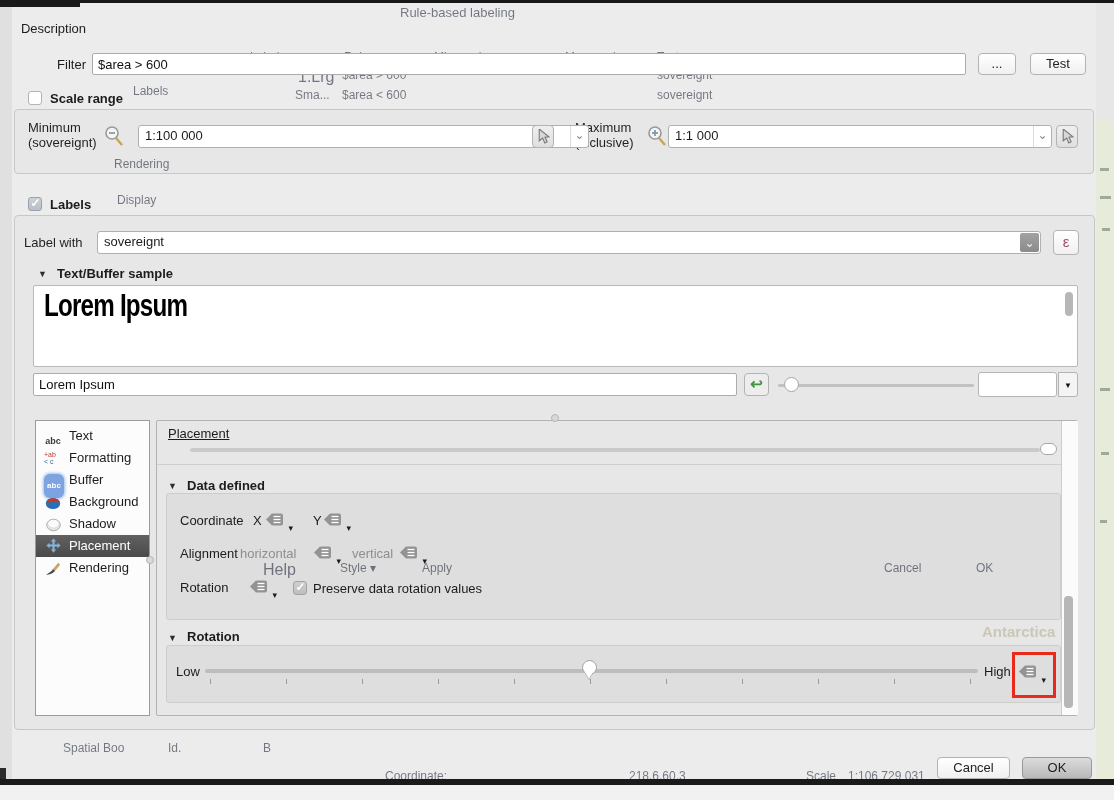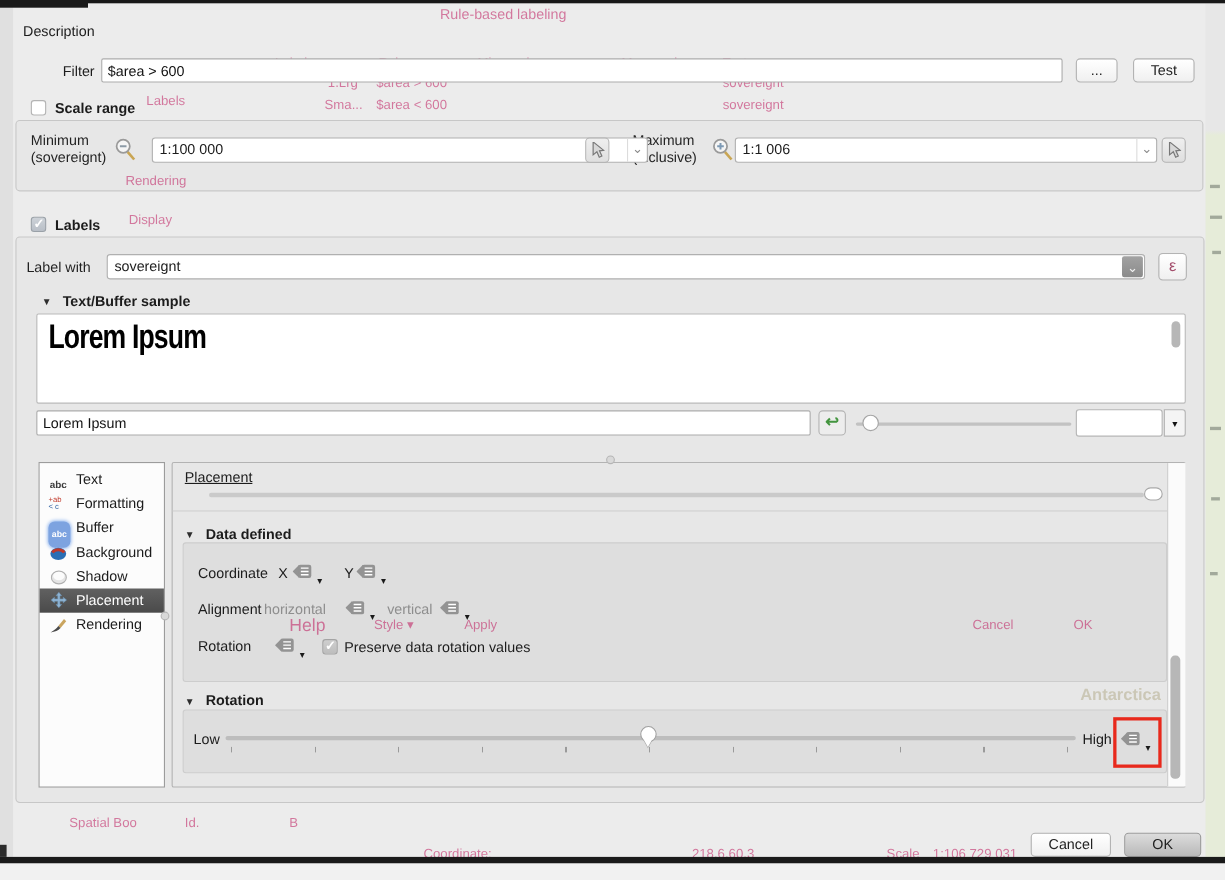--- a/index.html
+++ b/index.html
@@ -34,21 +34,21 @@
   .chev-dark{position:absolute;right:1px;top:1px;bottom:1px;width:19px;border-radius:2px;
          background:linear-gradient(#a2a2a2,#8b8b8b);color:#f4f4f4;text-align:center;
          line-height:20px;font-size:12px;}
   .ddbtn{position:absolute;width:27px;height:21px;z-index:3;cursor:pointer;}
   .ddbtn svg{position:absolute;left:0;top:2px;}
   .ddbtn .ddarrow{position:absolute;right:0px;bottom:-2px;font-size:9px;color:#1a1a1a;line-height:9px;}
   .dd-poly{fill:#939393;}
   .dd-line{stroke:#fff;stroke-width:1.3px;}
   .sec-tri{position:absolute;font-size:9px;color:#2e2e2e;z-index:3;}
   .sec-h{position:absolute;font-weight:bold;font-size:13px;color:#1c1c1c;z-index:3;white-space:nowrap;}
-  .ghost{position:absolute;white-space:nowrap;color:#be185d;opacity:.55;z-index:2;
+  .ghost{position:absolute;white-space:nowrap;color:#0f172a;opacity:.55;z-index:2;
          font-family:"Liberation Sans",sans-serif;}
   #ghost-layer{position:absolute;inset:0;pointer-events:none;z-index:2;}
   .track{position:absolute;background:#c2c2c2;border-radius:2px;z-index:3;}
   .knob{position:absolute;width:15px;height:15px;background:#fff;border:1px solid #a5a5a5;
         border-radius:50%;box-sizing:border-box;z-index:4;}
   .pknob{position:absolute;width:15px;height:15px;background:#fff;border:1px solid #a0a0a0;
         border-radius:50%;box-sizing:border-box;z-index:4;}
   .pknob::after{content:"";position:absolute;left:2.2px;top:11px;border-left:4.5px solid transparent;
         border-right:4.5px solid transparent;border-top:7px solid #fff;
         filter:drop-shadow(0 1px 0 #a0a0a0);}
@@ -95,21 +95,21 @@
     <div class="maplbl" style="left:4px;top:517px;width:7px;height:3px;"></div>
   </div>
 
   <div id="ghost-layer">
       <span class="ghost" style="left: 400px; top: 5px; font-size: 13px;">Rule-based labeling</span>
       <span class="ghost" style="left: 250px; top: 50px; font-size: 12px;">Label</span>
       <span class="ghost" style="left: 344px; top: 50px; font-size: 12px;">Rule</span>
       <span class="ghost" style="left: 434px; top: 50px; font-size: 12px;">Min. scale</span>
       <span class="ghost" style="left: 565px; top: 50px; font-size: 12px;">Max. scale</span>
       <span class="ghost" style="left: 657px; top: 50px; font-size: 12px;">Text</span>
-      <span class="ghost" style="left: 298px; top: 68px; font-size: 12px;">1.Lrg</span>
+      <span class="ghost" style="left: 298px; top: 68px; font-size: 16px;">1.Lrg</span>
       <span class="ghost" style="left: 342px; top: 68px; font-size: 12px;">$area &gt; 600</span>
       <span class="ghost" style="left: 657px; top: 68px; font-size: 12px;">sovereignt</span>
       <span class="ghost" style="left: 295px; top: 88px; font-size: 12px;">Sma...</span>
       <span class="ghost" style="left: 342px; top: 88px; font-size: 12px;">$area &lt; 600</span>
       <span class="ghost" style="left: 657px; top: 88px; font-size: 12px;">sovereignt</span>
       <span class="ghost" style="left: 133px; top: 84px; font-size: 12px;">Labels</span>
       <span class="ghost" style="left: 114px; top: 157px; font-size: 12px;">Rendering</span>
       <span class="ghost" style="left: 117px; top: 193px; font-size: 12px;">Display</span>
       <span class="ghost" style="left: 263px; top: 561px; font-size: 16px;">Help</span>
       <span class="ghost" style="left: 340px; top: 561px; font-size: 12px;">Style ▾</span>
@@ -161,21 +161,21 @@
   <div class="lbl" style="left:575px;top:135px;">(inclusive)</div>
   <span class="abs" style="left:645px;top:124px;z-index:3;">
     <svg width="24" height="24" viewBox="0 0 24 24">
       <line x1="14" y1="14" x2="20" y2="21" stroke="#c9a553" stroke-width="2.4"></line>
       <circle cx="10" cy="9" r="6" fill="#f5f5f5" stroke="#9a9a9a" stroke-width="1.6"></circle>
       <line x1="7" y1="9" x2="13" y2="9" stroke="#7d9ab5" stroke-width="1.8"></line>
       <line x1="10" y1="6" x2="10" y2="12" stroke="#7d9ab5" stroke-width="1.8"></line>
     </svg>
   </span>
   <div class="combo" style="left:668px;top:125px;width:384px;height:23px;">
-    <span class="val">1:1 006</span>
+    <span class="val">1:1 000</span>
     <span class="chev">⌄</span>
   </div>
   <div class="btn" style="left:1056px;top:125px;width:22px;height:23px;background:linear-gradient(#efefef,#dfdfdf);">
     <svg width="13" height="15" viewBox="0 0 12 14" style="margin-top:3px;">
       <path d="M2 0 L2 11 L5.2 8.4 L7.2 13 L9.4 12 L7.4 7.6 L11 7.2 Z" fill="#d8d8d8" stroke="#777" stroke-width="1"></path>
     </svg>
   </div>
 
   <div class="cb checked" style="left:28px;top:197px;"></div>
   <div class="lbl bold" style="left:50px;top:197px;">Labels</div>

